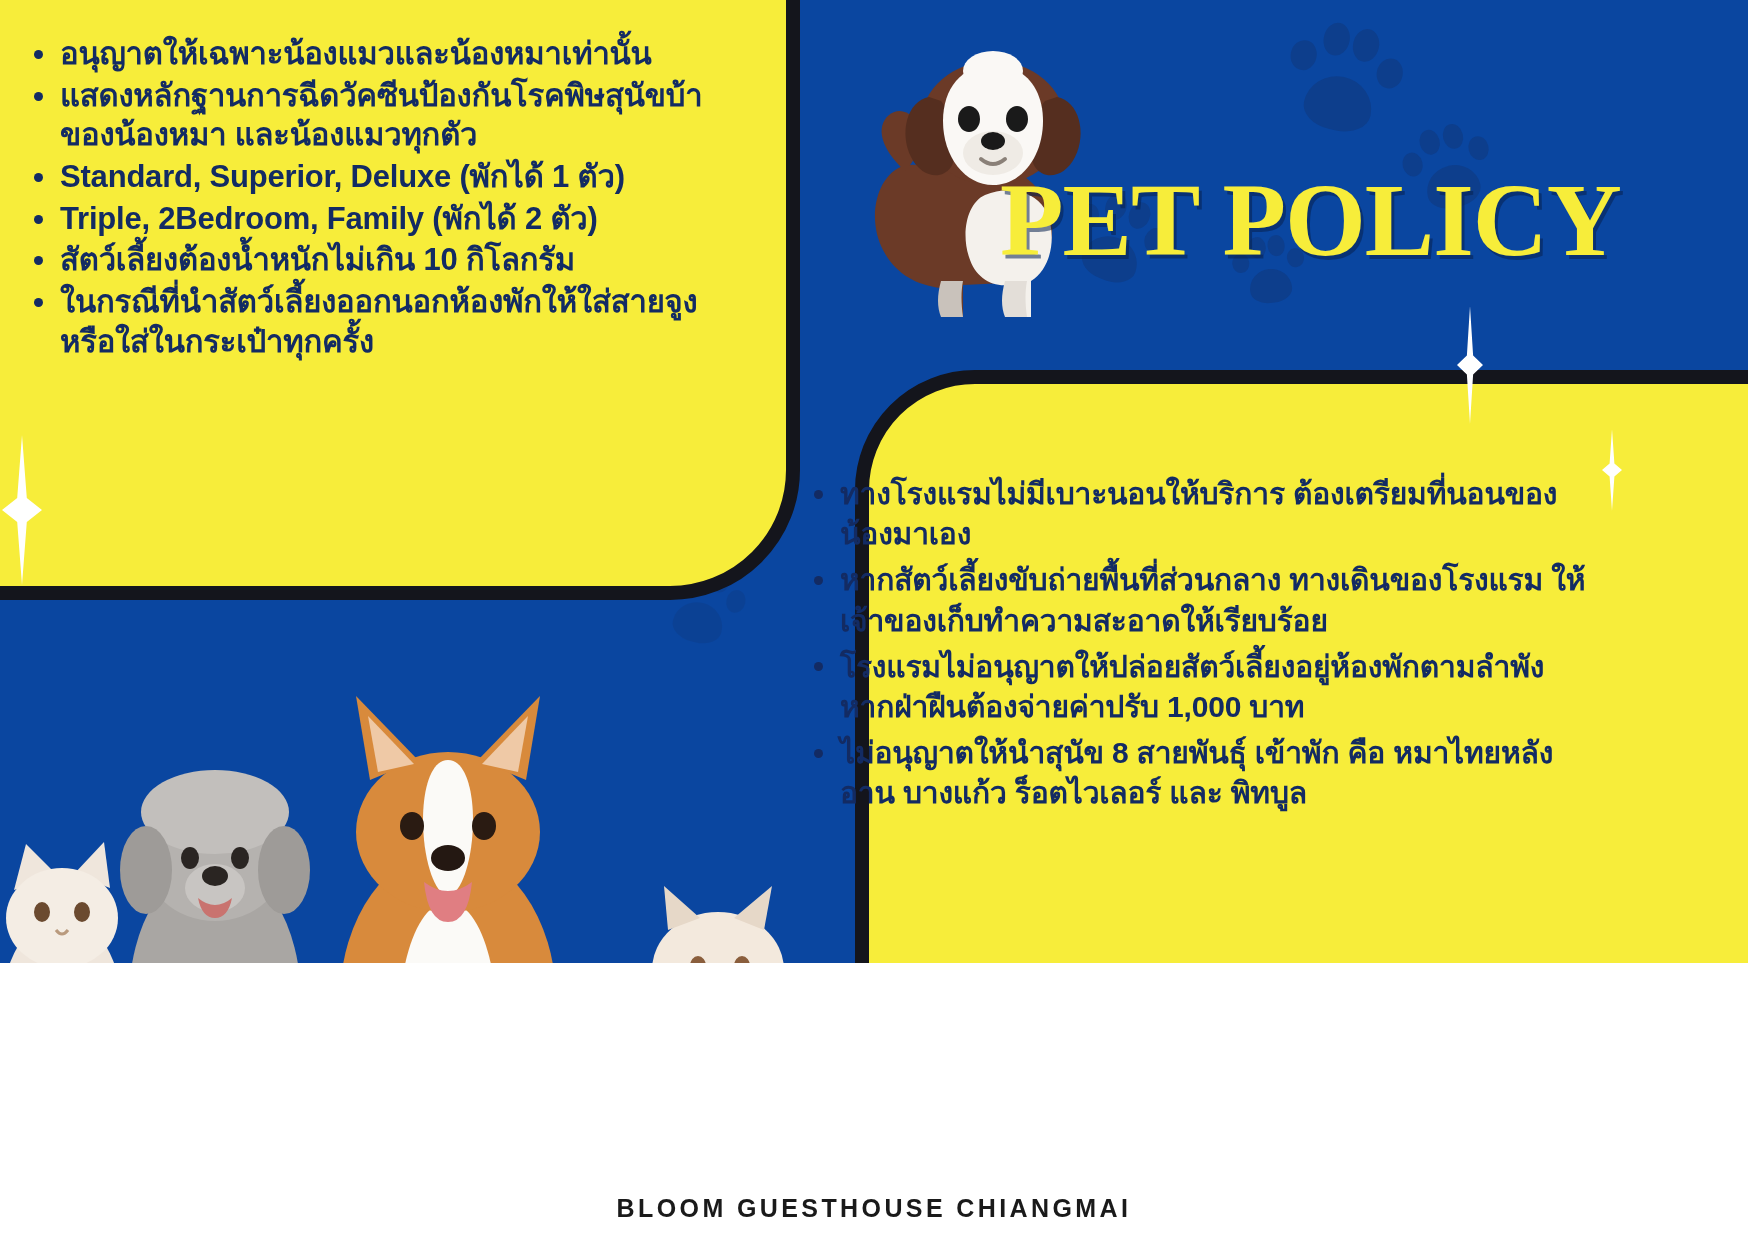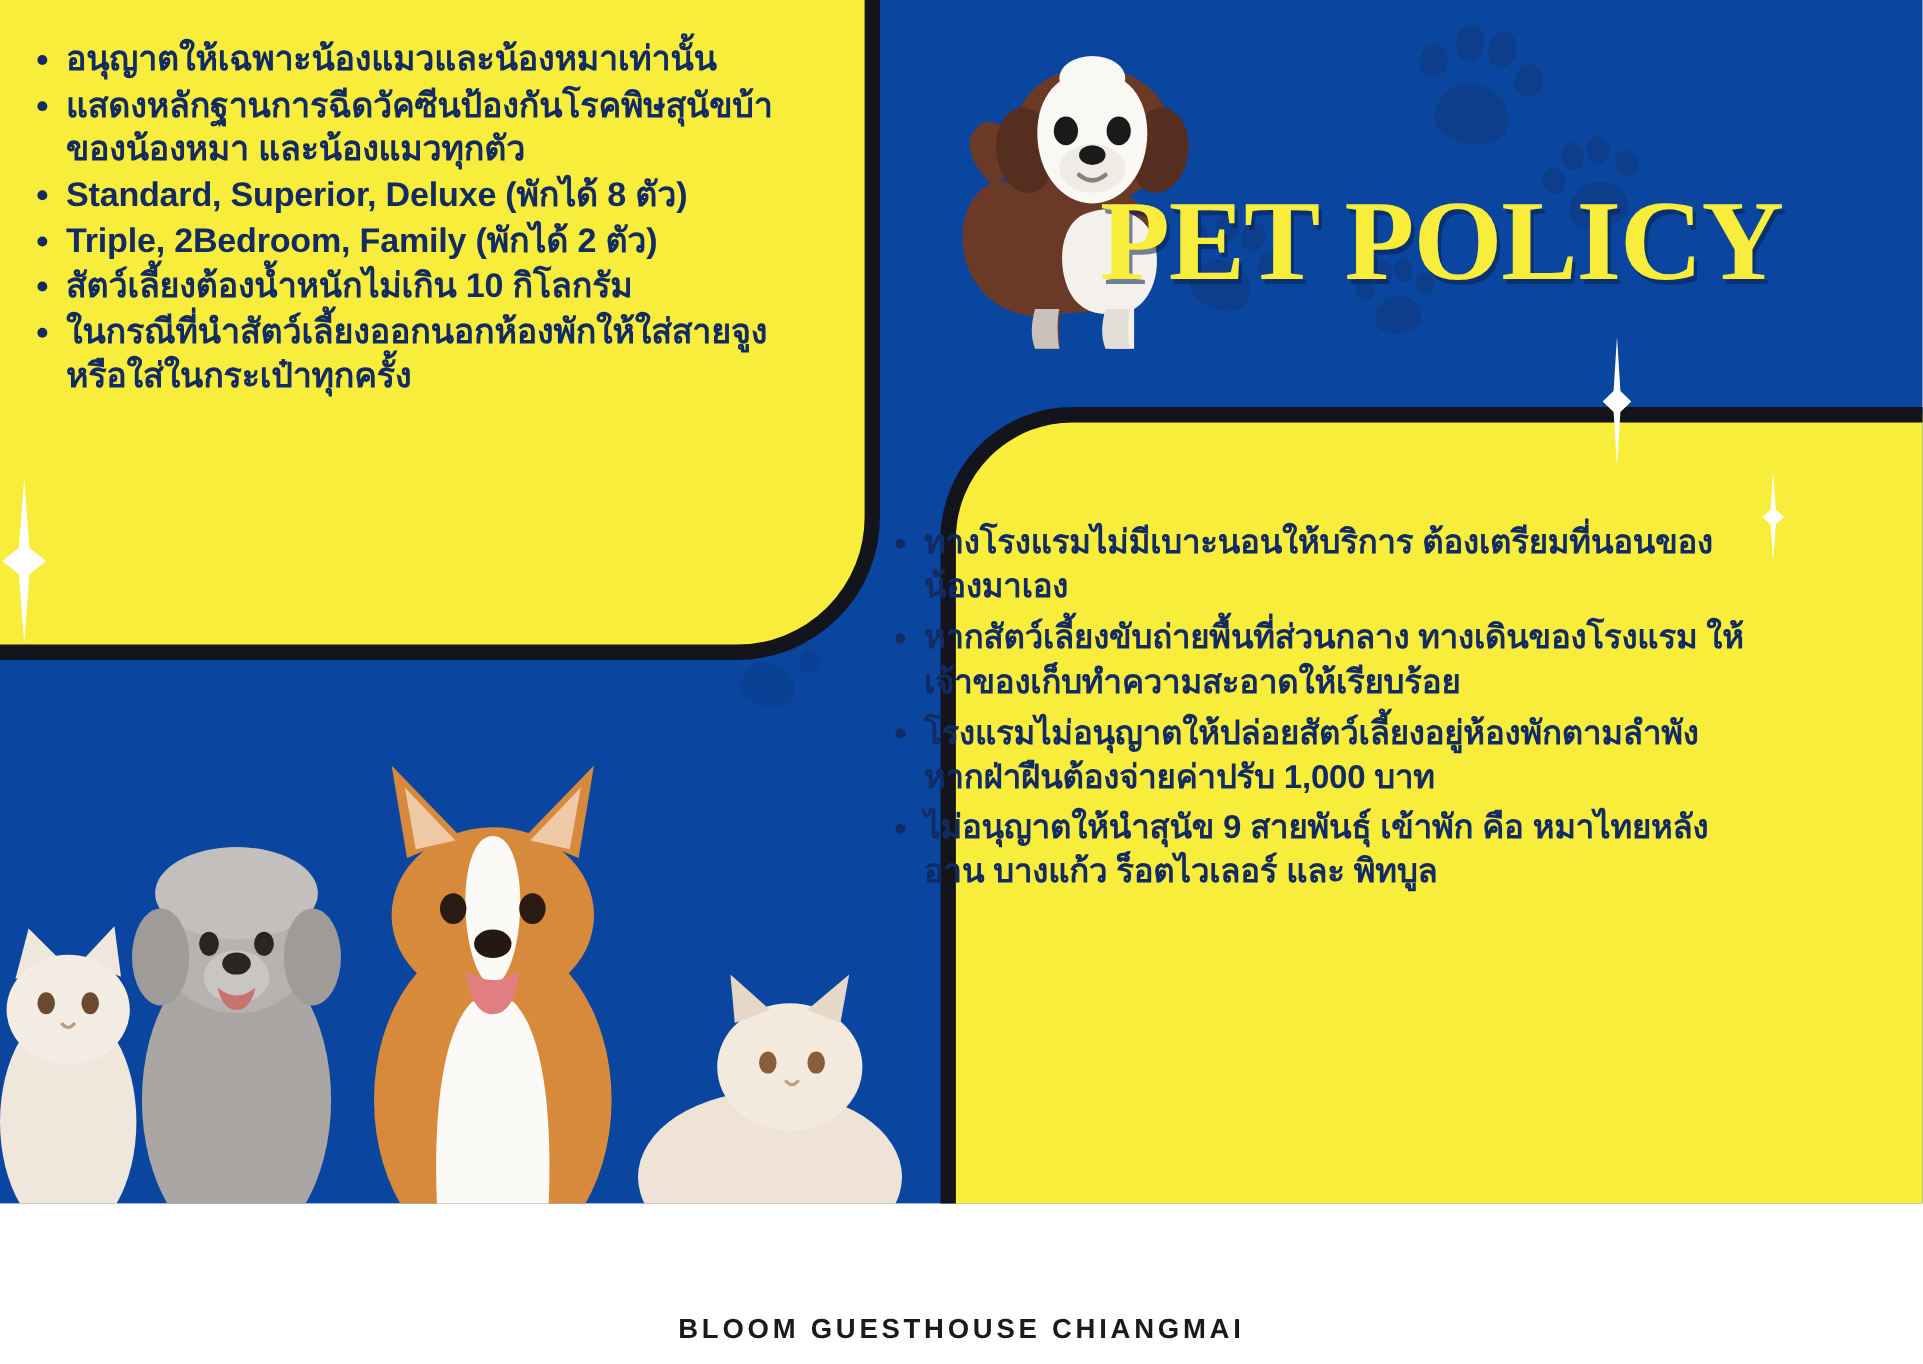--- a/index.html
+++ b/index.html
@@ -17,21 +17,21 @@
     height: 1240px;
     overflow: hidden;
     background: #FFFFFF;
   }
 
   
   .canvas {
     position: absolute;
     left: 0; top: 0;
     width: 1748px;
-    height: 1094px;
+    height: 963px;
     background: #0A46A0;
     overflow: hidden;
   }
 
   
   .paw {
     position: absolute;
     pointer-events: none;
   }
   .paw .pad {
@@ -330,35 +330,35 @@
         <path d="M714 382 Q720 390 726 382" stroke="#C39F7E" stroke-width="3" fill="none"></path>
         <ellipse cx="608" cy="520" rx="26" ry="14" fill="#E3D4C3"></ellipse>
       </g>
     </svg>
 
     <div class="left-panel">
       <div class="inner">
         <ul class="rules">
           <li>อนุญาตให้เฉพาะน้องแมวและน้องหมาเท่านั้น</li>
           <li>แสดงหลักฐานการฉีดวัคซีนป้องกันโรคพิษสุนัขบ้าของน้องหมา และน้องแมวทุกตัว</li>
-          <li>Standard, Superior, Deluxe (พักได้ 8 ตัว)</li>
+          <li>Standard, Superior, Deluxe (พักได้ 1 ตัว)</li>
           <li>Triple, 2Bedroom, Family  (พักได้ 2 ตัว)</li>
           <li>สัตว์เลี้ยงต้องน้ำหนักไม่เกิน 10 กิโลกรัม</li>
           <li>ในกรณีที่นำสัตว์เลี้ยงออกนอกห้องพักให้ใส่สายจูงหรือใส่ในกระเป๋าทุกครั้ง</li>
         </ul>
       </div>
     </div>
 
     <div class="right-panel">
       <div class="inner">
         <ul class="rules">
           <li>ทางโรงแรมไม่มีเบาะนอนให้บริการ ต้องเตรียมที่นอนของน้องมาเอง</li>
           <li>หากสัตว์เลี้ยงขับถ่ายพื้นที่ส่วนกลาง ทางเดินของโรงแรม ให้เจ้าของเก็บทำความสะอาดให้เรียบร้อย</li>
           <li>โรงแรมไม่อนุญาตให้ปล่อยสัตว์เลี้ยงอยู่ห้องพักตามลำพัง หากฝ่าฝืนต้องจ่ายค่าปรับ 1,000 บาท</li>
-          <li>ไม่อนุญาตให้นำสุนัข 9 สายพันธุ์ เข้าพัก คือ หมาไทยหลังอาน บางแก้ว ร็อตไวเลอร์ และ พิทบูล</li>
+          <li>ไม่อนุญาตให้นำสุนัข 8 สายพันธุ์ เข้าพัก คือ หมาไทยหลังอาน บางแก้ว ร็อตไวเลอร์ และ พิทบูล</li>
         </ul>
       </div>
     </div>
 
     <div class="title">PET POLICY</div>
 
     <div class="spark spark-1">
         <span class="v"></span>
       </div>
     <div class="spark spark-2">

